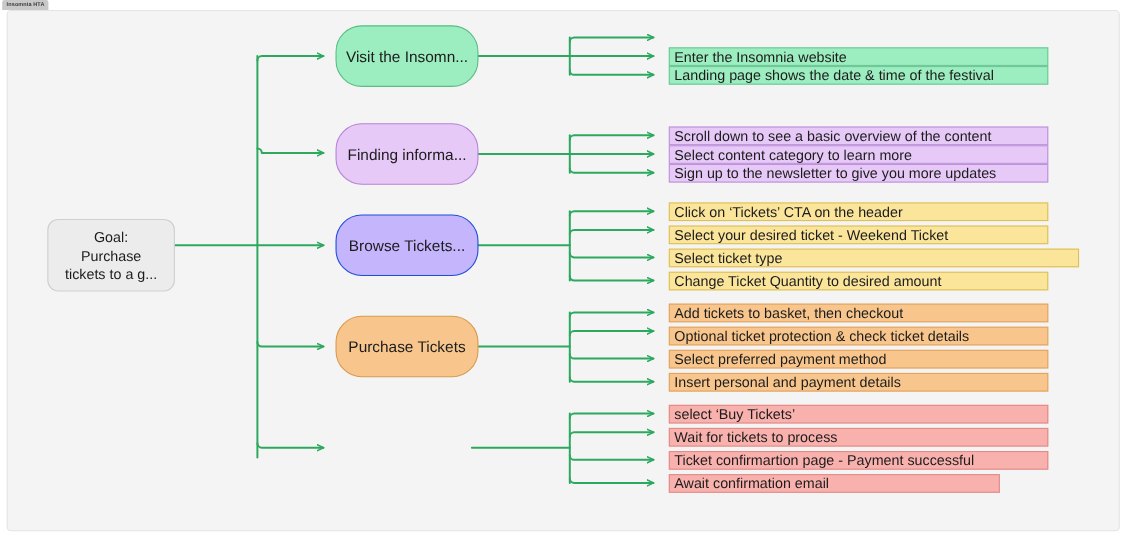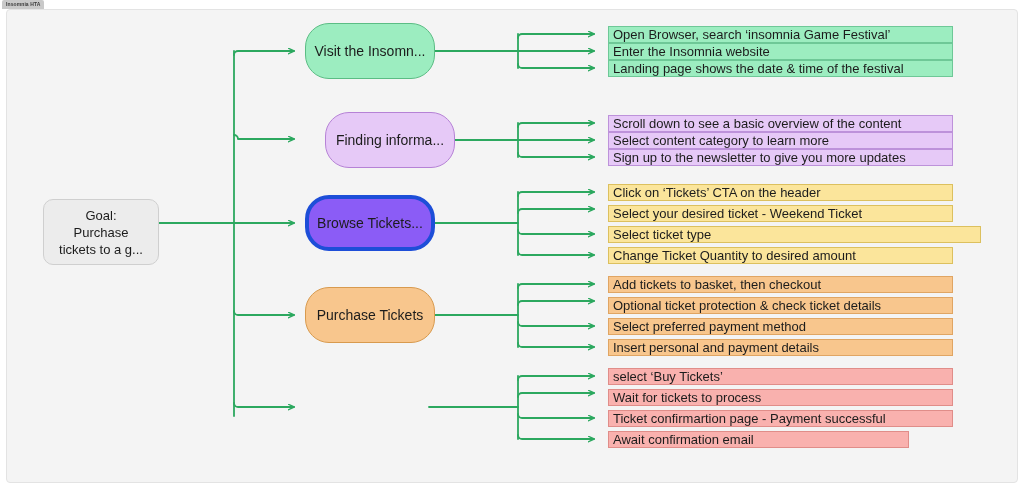--- a/index.html
+++ b/index.html
@@ -102,22 +102,22 @@
     width: 130px;
     height: 56px;
     left: 298px;
     font-size: 14px;
     line-height: 17px;
     border-radius: 24px;
     padding: 4px 8px;
   }
 
   .b-green  { background: #9cedc0; border: 1px solid #5bbd84; }
-  .b-purple { background: #e6c9f7; border: 1px solid #b682d6; margin-left: 20px; }
-  .b-yellow { background: #8b5cf6; border: 4px solid #1d4ed8; }
+  .b-purple { background: #e6c9f7; border: 1px solid #b682d6; }
+  .b-yellow { background: #c4b5fd; border: 1px solid #1d4ed8; }
   .b-orange { background: #f8c68d; border: 1px solid #d89a4e; }
   .b-red    { background: #f9b1ae; border: 1px solid #d97b76; }
 
   
   .leaf {
     position: absolute;
     left: 601px;
     height: 17px;
     box-sizing: border-box;
     display: flex;
@@ -222,23 +222,20 @@
 
     <div class="node node-branch b-yellow" style="top:185px">
       <span>Browse Tickets...</span>
     </div>
 
     <div class="node node-branch b-orange" style="top:277px">
       <span>Purchase Tickets</span>
     </div>
 
 
-    <div class="leaf l-green" style="top:16px;width:345px">
-      <span>Open Browser, search ‘insomnia Game Festival’</span>
-    </div>
     <div class="leaf l-green" style="top:33px;width:345px">
       <span>Enter the Insomnia website</span>
     </div>
     <div class="leaf l-green" style="top:50px;width:345px">
       <span>Landing page shows the date &amp; time of the festival</span>
     </div>
 
     <div class="leaf l-purple" style="top:105px;width:345px">
       <span>Scroll down to see a basic overview of the content</span>
     </div>

